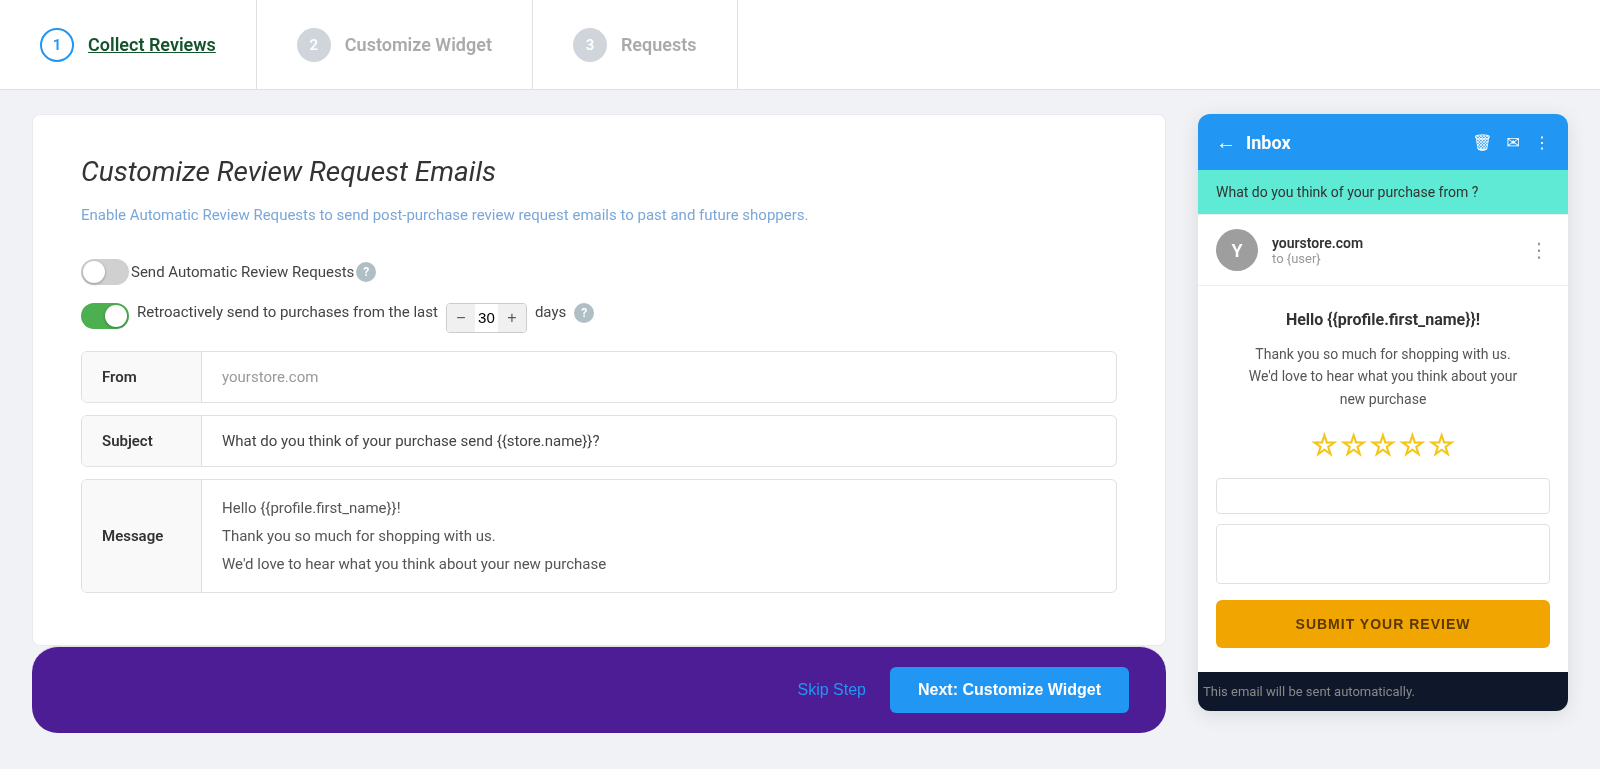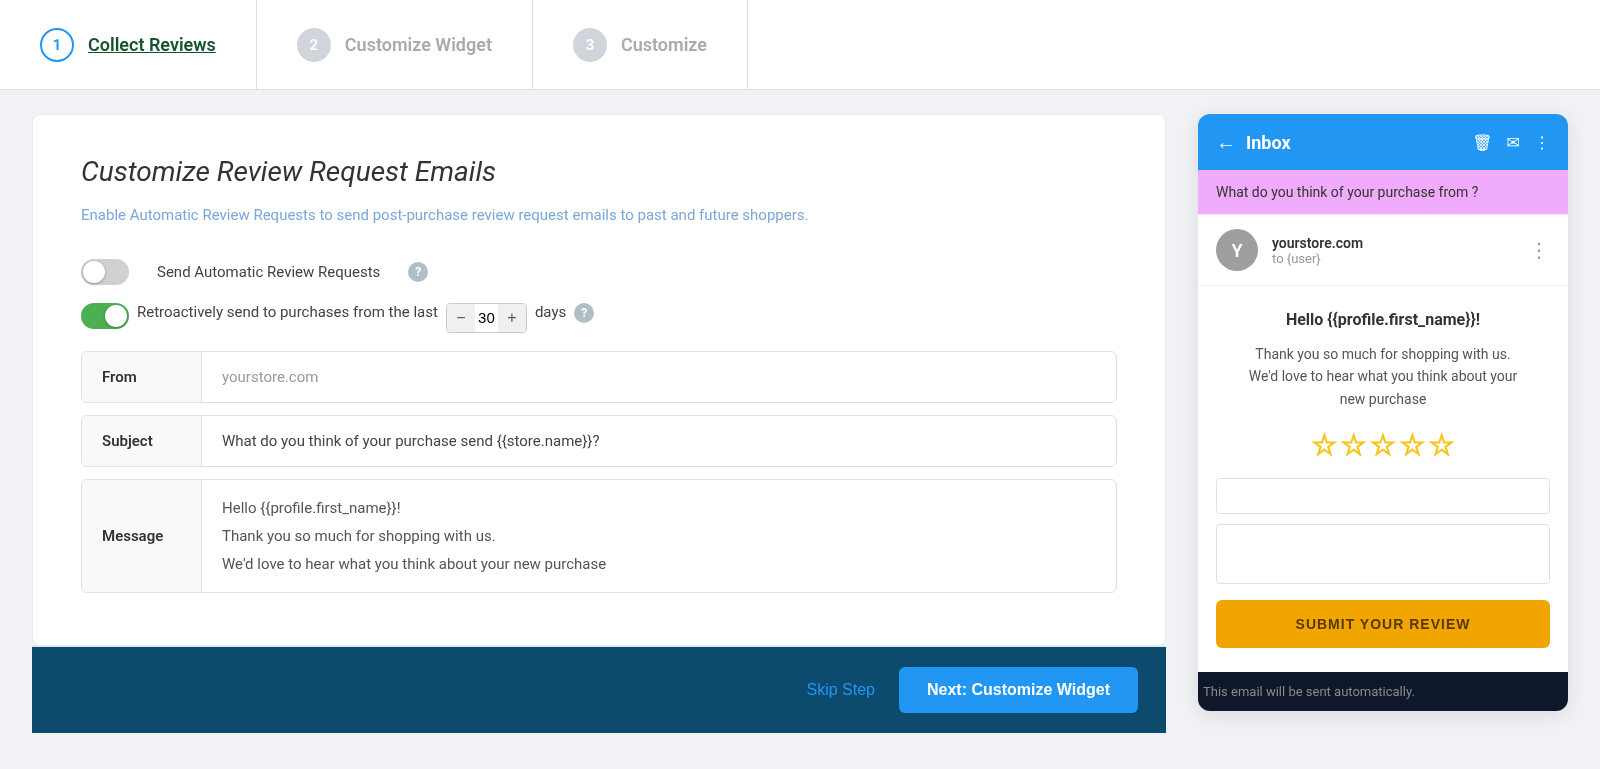--- a/index.html
+++ b/index.html
@@ -90,21 +90,21 @@
     .form-subtitle {
       font-size: 15px;
       color: #7ba7d8;
       margin-bottom: 32px;
       line-height: 1.5;
     }
 
     .toggle-row {
       display: flex;
       align-items: center;
-      gap: 28px;
+      gap: 2px;
       margin-bottom: 18px;
     }
 
     .toggle {
       width: 48px;
       height: 26px;
       border-radius: 13px;
       position: relative;
       cursor: pointer;
       flex-shrink: 0;
@@ -220,28 +220,29 @@
       color: #444;
     }
     .field-value-cell.message-cell p {
       font-size: 15px;
       color: #555;
       line-height: 1.6;
     }
 
     
     .action-bar {
-      background: #0c4a6e;
+      background: #4c1d95;
       border-top: 1px solid #e0e0e0;
-      padding: 20px 28px;
+      padding: 20px 37px;
       display: flex;
       align-items: center;
       justify-content: flex-end;
       gap: 24px;
       margin-top: 0;
+      border-radius: 26px;
     }
     .btn-skip {
       background: none;
       border: none;
       color: #2196f3;
       font-size: 16px;
       cursor: pointer;
       font-weight: 500;
     }
     .btn-next {
@@ -292,21 +293,21 @@
       display: flex;
       gap: 14px;
       align-items: center;
     }
     .email-header-icon {
       font-size: 16px;
       cursor: pointer;
     }
 
     .email-subject-bar {
-      background: #f0abfc;
+      background: #5eead4;
       padding: 14px 18px;
       font-size: 14px;
       color: #333;
       border-bottom: 1px solid #eee;
     }
 
     .email-sender-row {
       background: #fff;
       padding: 14px 18px;
       display: flex;
@@ -420,21 +421,21 @@
   <div class="step active">
     <div class="step-number">1</div>
     <span class="step-label">Collect Reviews</span>
   </div>
   <div class="step inactive">
     <div class="step-number">2</div>
     <span class="step-label">Customize Widget</span>
   </div>
   <div class="step inactive">
     <div class="step-number">3</div>
-    <span class="step-label">Customize</span>
+    <span class="step-label">Requests</span>
   </div>
 </div>
 
 <div class="main-layout">
 
   <div class="left-panel">
     <div class="form-card">
       <h2 class="form-title">Customize Review Request Emails</h2>
       <p class="form-subtitle">Enable Automatic Review Requests to send post-purchase review request emails to past and future shoppers.</p>
 

